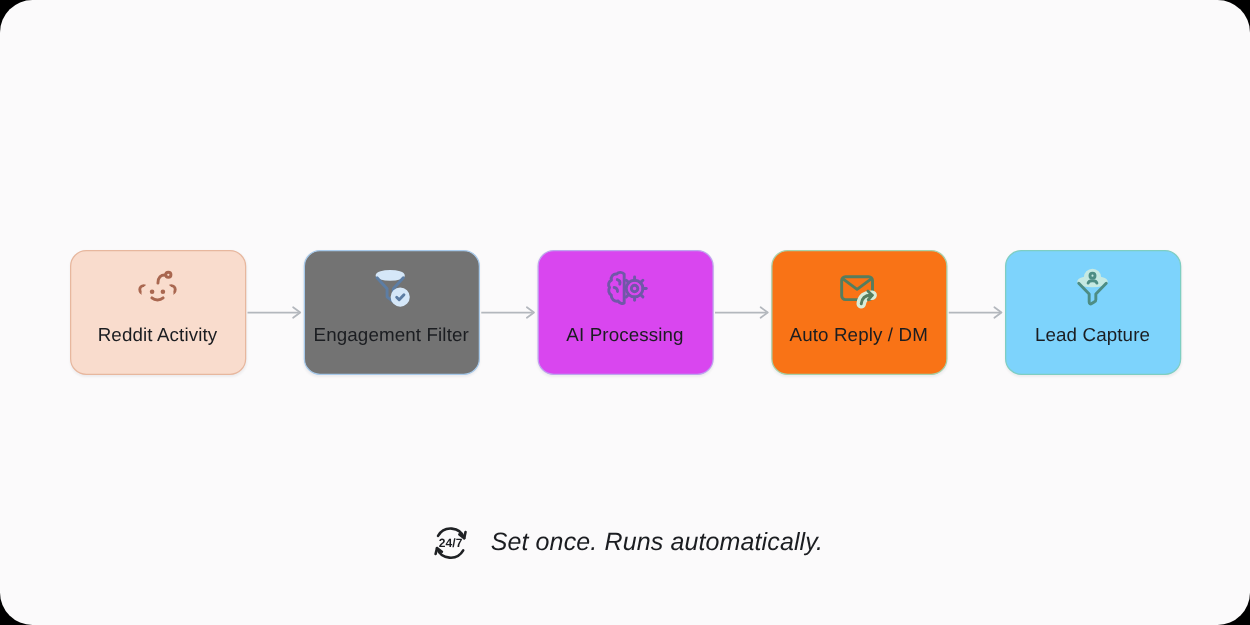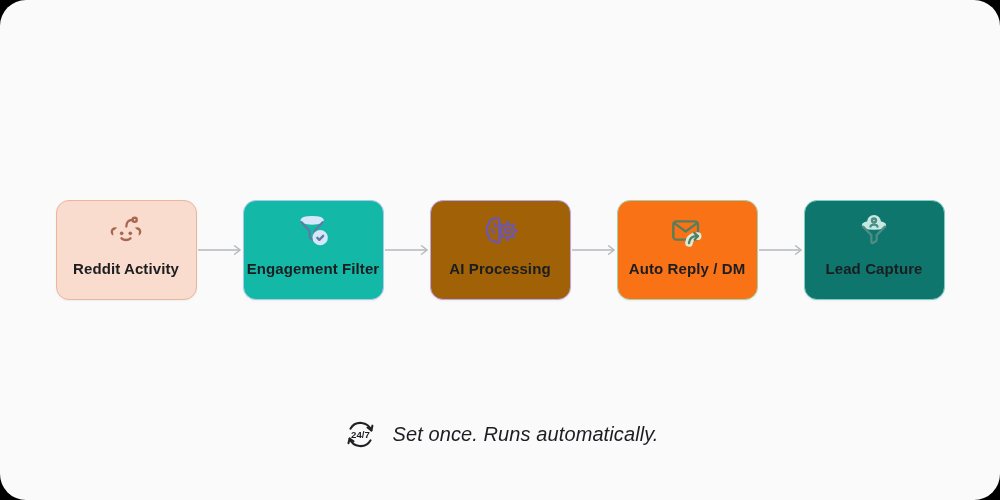--- a/index.html
+++ b/index.html
@@ -30,21 +30,21 @@
   }
   .step .icon{
     width:40px;height:40px;
     color:var(--icon-color,#555);
     display:flex;align-items:center;justify-content:center;
   }
   .step .icon svg{width:40px;height:40px;display:block;}
   .step .label{
     margin-top:9px;
     font-size:15px;
-    font-weight:700;
+    font-weight:400;
     letter-spacing:.1px;
     color:var(--label-color,#1b1d21);
     white-space:nowrap;
   }
   .halo{stroke:var(--halo,#fff);}
   .connector{width:46px;height:12px;display:block;flex:0 0 auto;}
   .footer{
     position:absolute;
     top:416px;left:0;right:0;
     display:flex;align-items:center;justify-content:center;
@@ -81,38 +81,38 @@
         </svg>
       </div>
       <div class="label">Reddit Activity</div>
     </div>
 
     <svg class="connector" viewBox="0 0 46 12" fill="none">
       <path d="M1 6 H42" stroke="var(--arrow-color,#b3b7bd)" stroke-width="1.4"></path>
       <path d="M37.5 1.8 L43.2 6 L37.5 10.2" stroke="var(--arrow-color,#b3b7bd)" stroke-width="1.4" stroke-linecap="round" stroke-linejoin="round"></path>
     </svg>
 
-    <div class="step" style="background: #14b8a6; border-color: rgb(167, 201, 234); --icon-color: #5d7da3; --halo: #d5e7f8;">
+    <div class="step" style="background: #737373; border-color: rgb(167, 201, 234); --icon-color: #5d7da3; --halo: #d5e7f8;">
       <div class="icon">
         <svg viewBox="0 0 24 24" fill="none" stroke="currentColor" stroke-width="1.4" stroke-linecap="round" stroke-linejoin="round">
           <ellipse class="halo" cx="11.5" cy="5.6" rx="6.3" ry="1.9" fill="var(--halo)"></ellipse>
           <path d="M5.2 6.7 L10 12 L10 15.9 L13 18.2 L13 12 L17.8 6.7"></path>
           <circle class="halo" cx="16.3" cy="16" r="3.9" fill="var(--halo)"></circle>
           <path d="M14.6 16.1 L15.8 17.3 L18.1 14.9"></path>
         </svg>
       </div>
       <div class="label">Engagement Filter</div>
     </div>
 
     <svg class="connector" viewBox="0 0 46 12" fill="none">
       <path d="M1 6 H42" stroke="var(--arrow-color,#b3b7bd)" stroke-width="1.4"></path>
       <path d="M37.5 1.8 L43.2 6 L37.5 10.2" stroke="var(--arrow-color,#b3b7bd)" stroke-width="1.4" stroke-linecap="round" stroke-linejoin="round"></path>
     </svg>
 
-    <div class="step" style="background: #a16207; border-color: rgb(191, 165, 238); --icon-color: #7157a8; --halo: #e3d4f9;">
+    <div class="step" style="background: #d946ef; border-color: rgb(191, 165, 238); --icon-color: #7157a8; --halo: #e3d4f9;">
       <div class="icon">
         <svg viewBox="0 0 24 24" fill="none" stroke="currentColor" stroke-width="1.4" stroke-linecap="round" stroke-linejoin="round">
           <path d="M11.6 5 C10.8 3.9 8.9 3.8 8.1 4.9 C6.3 4.7 5 6.3 5.5 7.9 C4.1 8.5 3.7 10.3 4.6 11.4 C3.8 12.6 4.2 14.3 5.4 15 C5.3 16.9 6.9 18.3 8.7 17.9 C9.4 19.1 11 19.4 11.6 18.8 L11.6 5 Z"></path>
           <path d="M8.3 7.6 C9.3 7.9 9.8 8.8 9.5 9.8"></path>
           <path d="M6.8 11.4 C7.8 11.5 8.5 12.3 8.4 13.3"></path>
           <circle cx="16.6" cy="11.9" r="4"></circle>
           <circle cx="16.6" cy="11.9" r="1.55"></circle>
           <path d="M16.6 7.9 L16.6 6.3"></path>
           <path d="M19.43 9.07 L20.6 7.9"></path>
           <path d="M20.6 11.9 L22.2 11.9"></path>
@@ -142,21 +142,21 @@
         </svg>
       </div>
       <div class="label">Auto Reply / DM</div>
     </div>
 
     <svg class="connector" viewBox="0 0 46 12" fill="none">
       <path d="M1 6 H42" stroke="var(--arrow-color,#b3b7bd)" stroke-width="1.4"></path>
       <path d="M37.5 1.8 L43.2 6 L37.5 10.2" stroke="var(--arrow-color,#b3b7bd)" stroke-width="1.4" stroke-linecap="round" stroke-linejoin="round"></path>
     </svg>
 
-    <div class="step" style="background: #0f766e; border-color: rgb(126, 206, 194); --icon-color: #4d8d84; --halo: #c5e9e2;">
+    <div class="step" style="background: #7dd3fc; border-color: rgb(126, 206, 194); --icon-color: #4d8d84; --halo: #c5e9e2;">
       <div class="icon">
         <svg viewBox="0 0 24 24" fill="none" stroke="currentColor" stroke-width="1.4" stroke-linecap="round" stroke-linejoin="round">
           <ellipse class="halo" cx="12" cy="8.6" rx="6.6" ry="2" fill="var(--halo)"></ellipse>
           <path d="M5.4 9.4 L10.4 14.5 L10.4 18.4 C10.4 19.2 11 19.5 11.6 19.1 L13 18.2 C13.4 18 13.6 17.6 13.6 17.1 L13.6 14.5 L18.6 9.4"></path>
           <circle class="halo" cx="12" cy="6.6" r="3.5" fill="var(--halo)"></circle>
           <circle cx="12" cy="5.7" r="1.2"></circle>
           <path d="M9.9 9.3 C10.3 7.8 13.7 7.8 14.1 9.3"></path>
         </svg>
       </div>
       <div class="label">Lead Capture</div>

